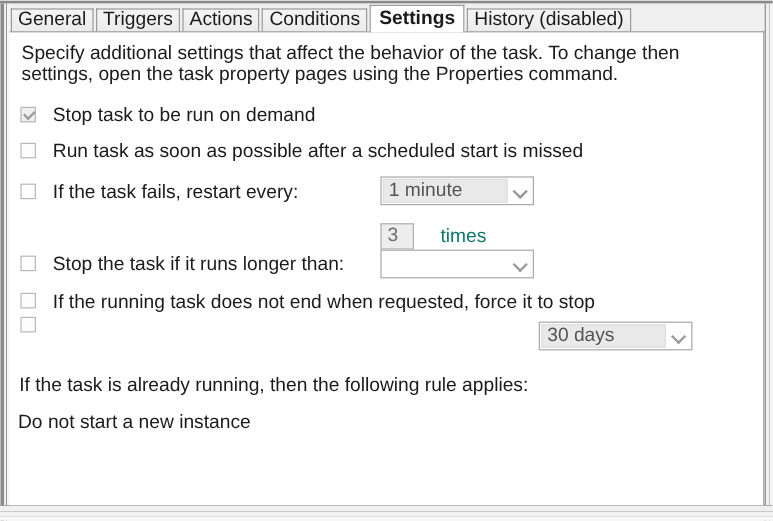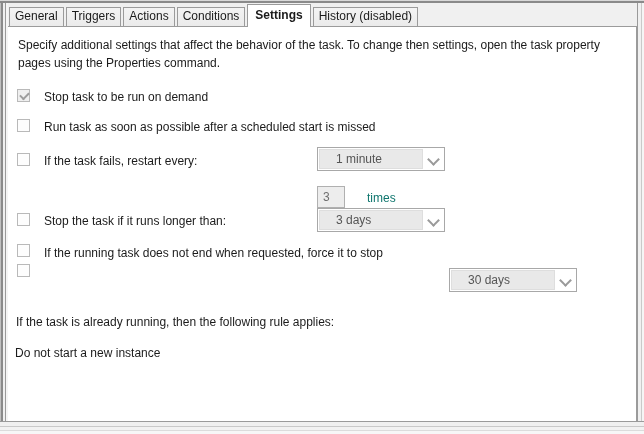--- a/index.html
+++ b/index.html
@@ -1,19 +1,19 @@
 <!DOCTYPE html>
 <html><head>
 <meta charset="utf-8">
 <style>
   * { margin:0; padding:0; box-sizing:border-box; }
   html,body { width:644px; height:434px; font-family:"Liberation Sans","DejaVu Sans",sans-serif; }
   .window {
     position:relative; width:644px; height:434px; background:#f0f0f0; overflow:hidden;
-    font-size:12px; color:#1b1b1b;
+    font-size:16px; color:#1b1b1b;
   }
   
   .frame-top   { position:absolute; left:0; top:0; width:644px; height:3px;
                  background:linear-gradient(#d9d9d9 0 1px,#8a8a8a 1px 3px); }
   .frame-left  { position:absolute; left:0; top:3px; width:8px; height:431px;
                  background:linear-gradient(90deg,#c0c0c0 0 1px,#8a8a8a 1px 3px,#f0f0f0 3px 5px,#9a9a9a 5px 6px,#f5f5f5 6px 8px); }
   .frame-right { position:absolute; left:637px; top:3px; width:7px; height:431px;
                  background:linear-gradient(90deg,#9a9a9a 0 1px,#f0f0f0 1px 4px,#c9c9c9 4px 5px,#f5f5f5 5px 7px); }
   .frame-bottom{ position:absolute; left:0; top:421px; width:644px; height:13px;
                  background:linear-gradient(#9a9a9a 0 1px,#f0f0f0 1px 5px,#c9c9c9 5px 6px,#f2f2f2 6px 9px,#dcdcdc 9px 10px,#f7f7f7 10px 13px); }
@@ -34,21 +34,21 @@
   
   .cb { position:absolute; width:13px; height:13px; background:#fdfdfd; border:1px solid #b9b9b9; }
   .cb[data-checked="true"] { background:#efefef; }
   .cb[data-checked="true"]::after {
     content:""; position:absolute; left:2px; top:2px; width:7px; height:4px;
     border-left:2px solid #9d9d9d; border-bottom:2px solid #9d9d9d; transform:rotate(-45deg);
   }
   
   .combo { position:absolute; width:128px; height:24px; background:#fff; border:1px solid #a8a8a8; }
   .combo .field { position:absolute; left:1px; top:1px; right:21px; bottom:1px; background:#e9e9e9;
-                  border:1px solid #dedede; color:#555; line-height:18px; padding-left:16px;
+                  border:1px solid #dedede; color:#555; line-height:18px; padding-left:4px;
                   white-space:nowrap; overflow:hidden; }
   .combo .arrow { position:absolute; right:1px; top:1px; width:20px; bottom:1px; }
   .combo .arrow::after { content:""; position:absolute; left:6px; top:6px; width:7px; height:7px;
                   border-right:2px solid #9a9a9a; border-bottom:2px solid #9a9a9a; transform:rotate(45deg); }
   
   .tbox { position:absolute; width:28px; height:22px; background:#ededed; border:1px solid #b0b0b0;
           color:#6e6e6e; line-height:20px; padding-left:5px; }
 </style>
 </head>
 <body>
@@ -85,21 +85,20 @@
       <div class="field">1 minute</div>
       <div class="arrow"></div>
     </div>
 
     <div class="tbox" style="left:309px; top:159px;">3</div>
     <span class="lbl gray" style="left:359px; top:164px;">times</span>
 
     <div class="cb" style="left:9px; top:186px;" data-checked="false"></div>
     <span class="lbl" style="left:36px; top:187px;">Stop the task if it runs longer than:</span>
     <div class="combo" style="left:309px; top:181px;">
-      <div class="field">3 days</div>
       <div class="arrow"></div>
     </div>
 
     <div class="cb" style="left:9px; top:217px;" data-checked="false"></div>
     <span class="lbl" style="left:36px; top:219px;">If the running task does not end when requested, force it to stop</span>
 
     <div class="cb" style="left:9px; top:237px;" data-checked="false"></div>
     <div class="combo" style="left:441px; top:241px;">
       <div class="field">30 days</div>
       <div class="arrow"></div>

